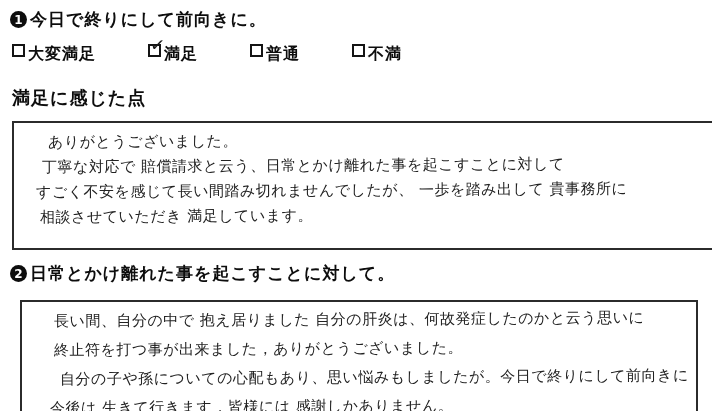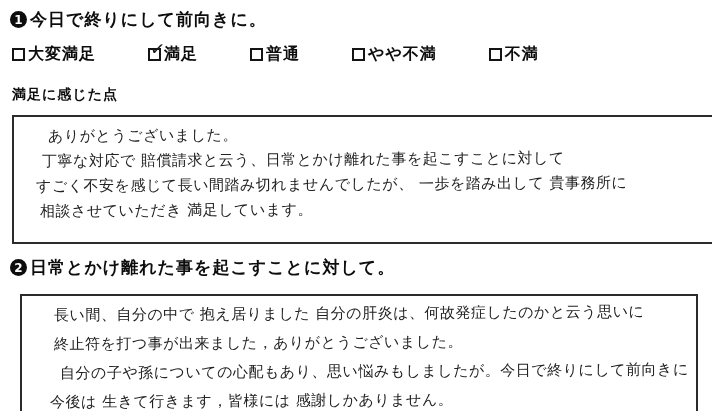--- a/index.html
+++ b/index.html
@@ -17,35 +17,35 @@
   }
   .badge{
     width:17px;height:17px;border-radius:50%;background:#0d0d0d;color:#fff;
     font-size:12px;font-weight:bold;display:inline-flex;align-items:center;
     justify-content:center;font-family:"DejaVu Sans",sans-serif;flex:0 0 auto;
     letter-spacing:0;
   }
   
   .options{display:flex;margin:13px 0 0 2px;}
   .option{
-    display:flex;align-items:center;font-weight:bold;font-size:16px;
+    display:flex;align-items:flex-start;font-weight:bold;font-size:16px;
     letter-spacing:1px;margin-right:52px;position:relative;
     font-family:Liberation Sans, sans-serif;color:#0d0d0d;
   }
   .cb{
     width:13px;height:13px;border:2px solid #141414;margin-right:3px;
     position:relative;background:#fff;box-sizing:border-box;flex:0 0 auto;
   }
   .check{
     position:absolute;left:0px;top:-10px;font-size:18px;font-weight:normal;
     color:#1c1c1c;transform:rotate(6deg);line-height:1;
   }
   
   .answer-heading{
-    font-family:"DejaVu Serif",serif;font-weight:bold;font-size:14px;
+    font-family:"DejaVu Serif",serif;font-weight:bold;font-size:18px;
     letter-spacing:1px;margin:21px 0 11px 2px;color:#0d0d0d;
   }
   
   .answer-box{
     border:2px solid #2b2b2b;background:#fff;box-sizing:border-box;
   }
   .box1{margin:6px 0 0 2px;width:708px;height:129px;padding:7px 8px 18px 8px;}
   .box2{margin:15px 0 0 10px;width:678px;height:124px;padding:5px 8px 0 8px;}
   .hw{
     font-size:15px;color:#222;white-space:nowrap;
@@ -86,24 +86,20 @@
           <span class="check">✓</span>
         </span>
       <span>満足</span>
     </div>
     <div class="option">
       <span class="cb"></span>
       <span>普通</span>
     </div>
     <div class="option">
       <span class="cb"></span>
-      <span>やや不満</span>
-    </div>
-    <div class="option">
-      <span class="cb"></span>
       <span>不満</span>
     </div>
   </div>
 
   <div class="answer-heading">満足に感じた点</div>
 
   <div class="answer-box box1">
     <div class="hw ind-a">ありがとうございました。</div>
     <div class="hw ind-b">丁寧な対応で 賠償請求と云う、日常とかけ離れた事を起こすことに対して</div>
     <div class="hw ind-c">すごく不安を感じて長い間踏み切れませんでしたが、 一歩を踏み出して 貴事務所に</div>

